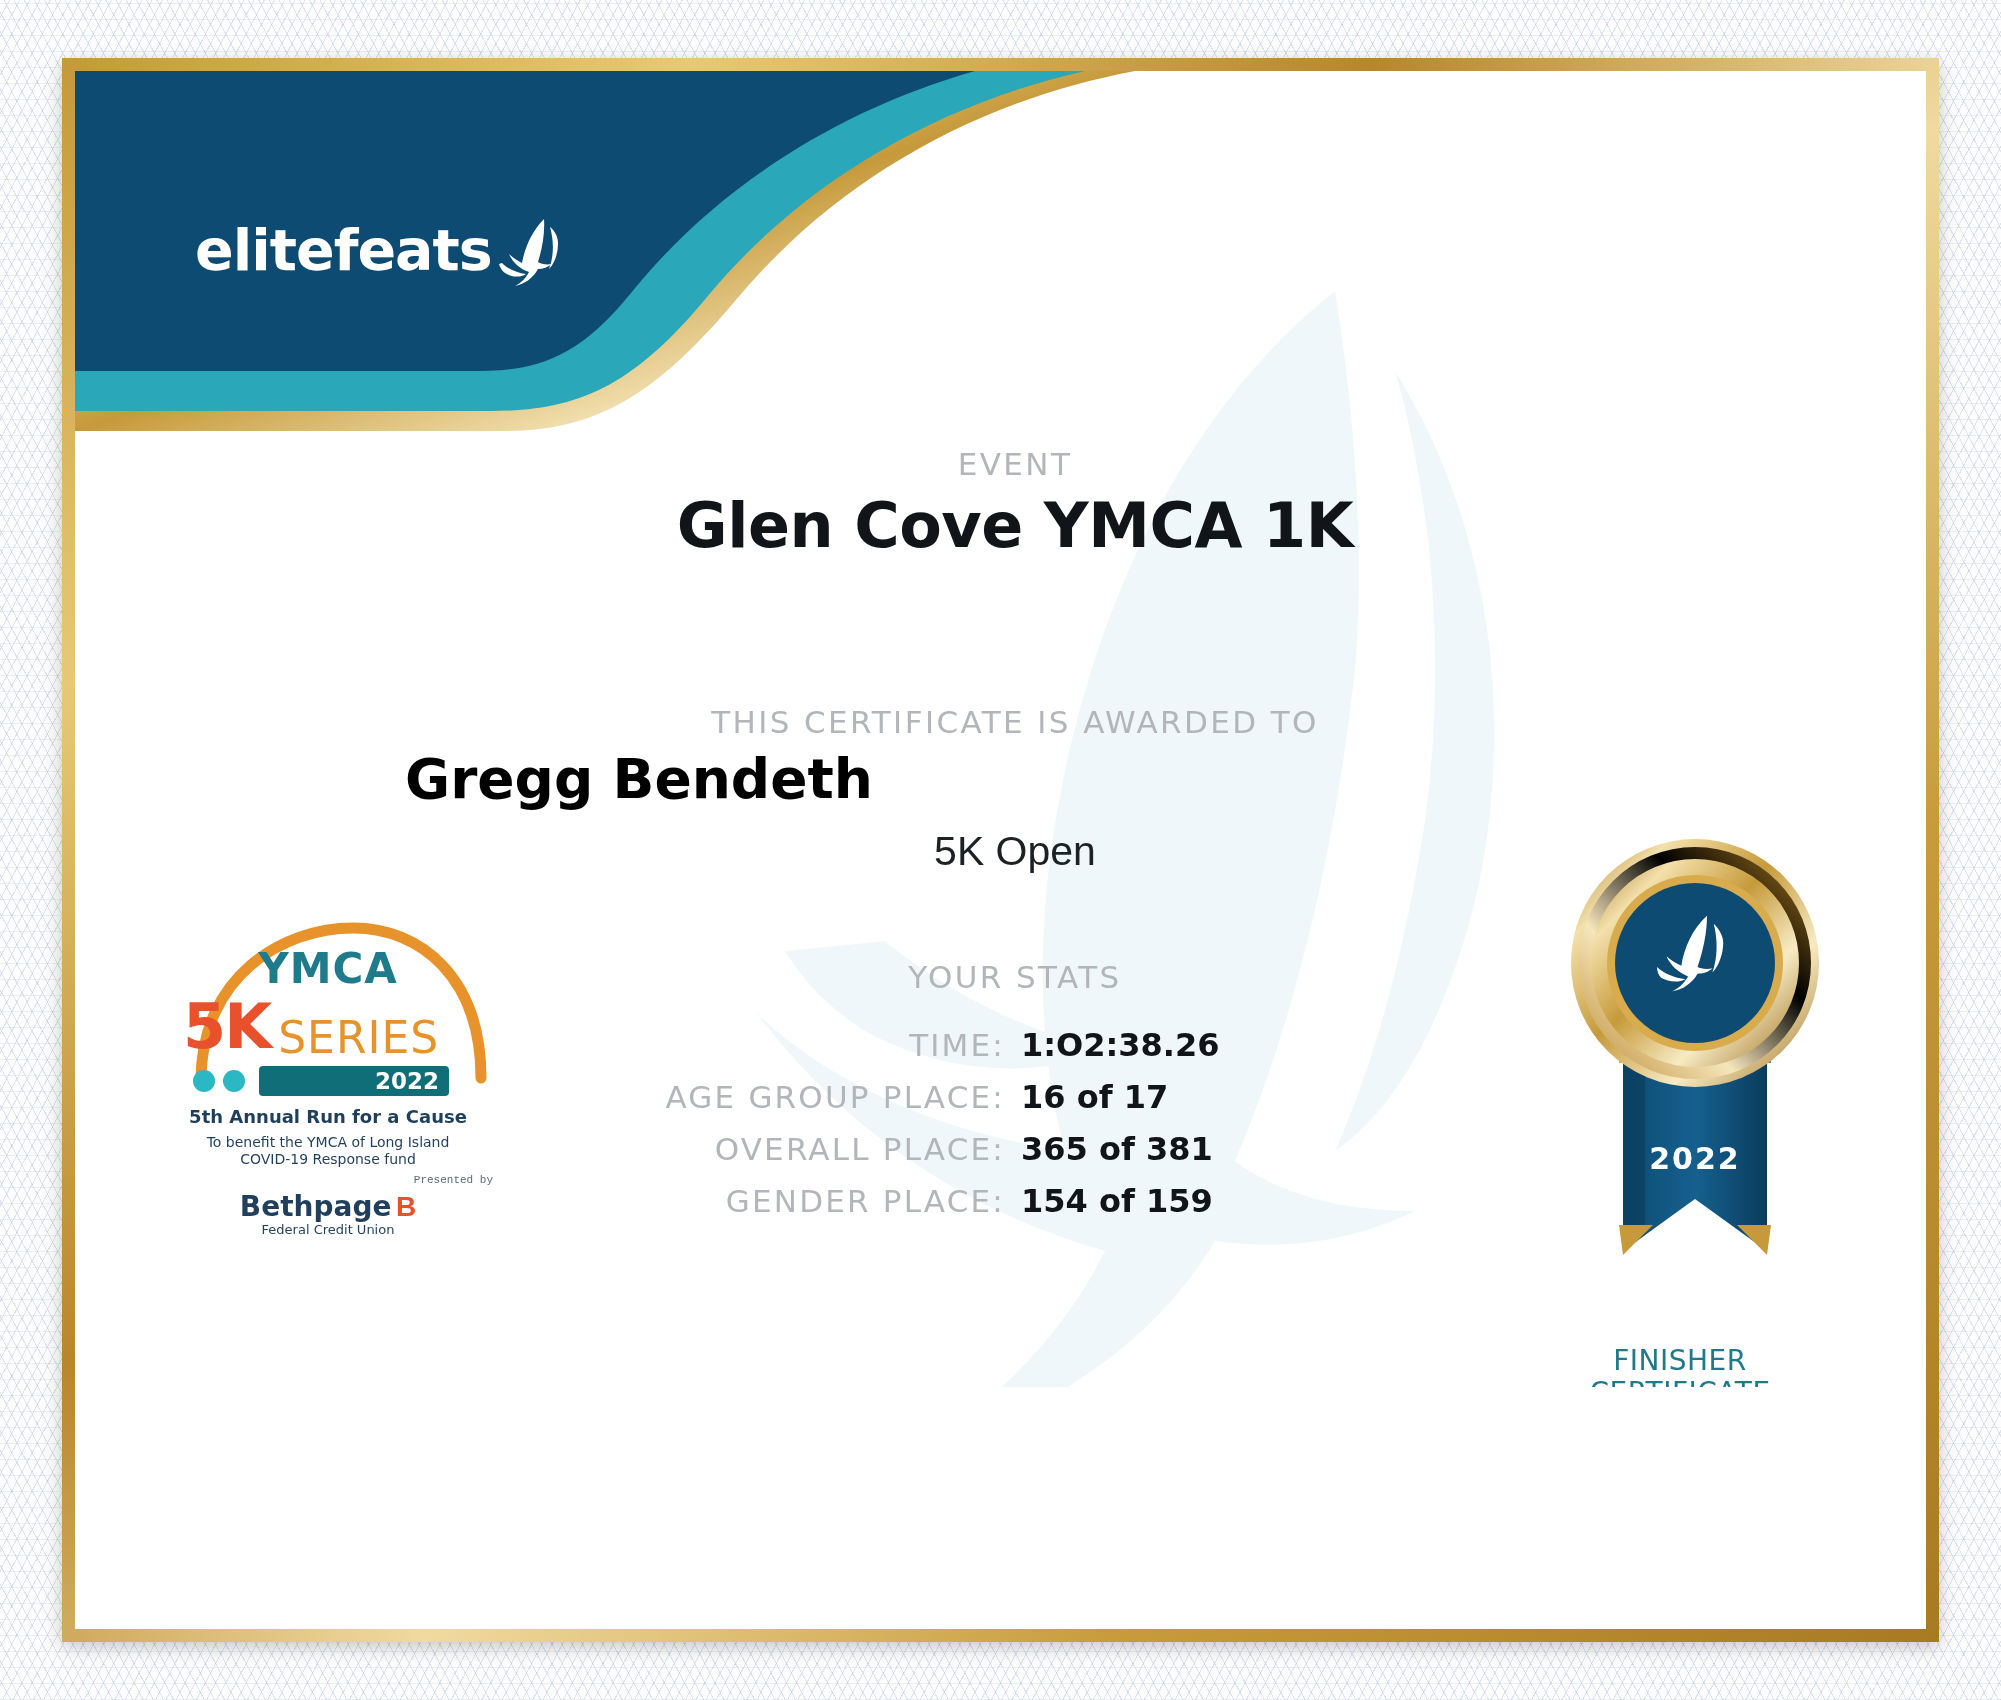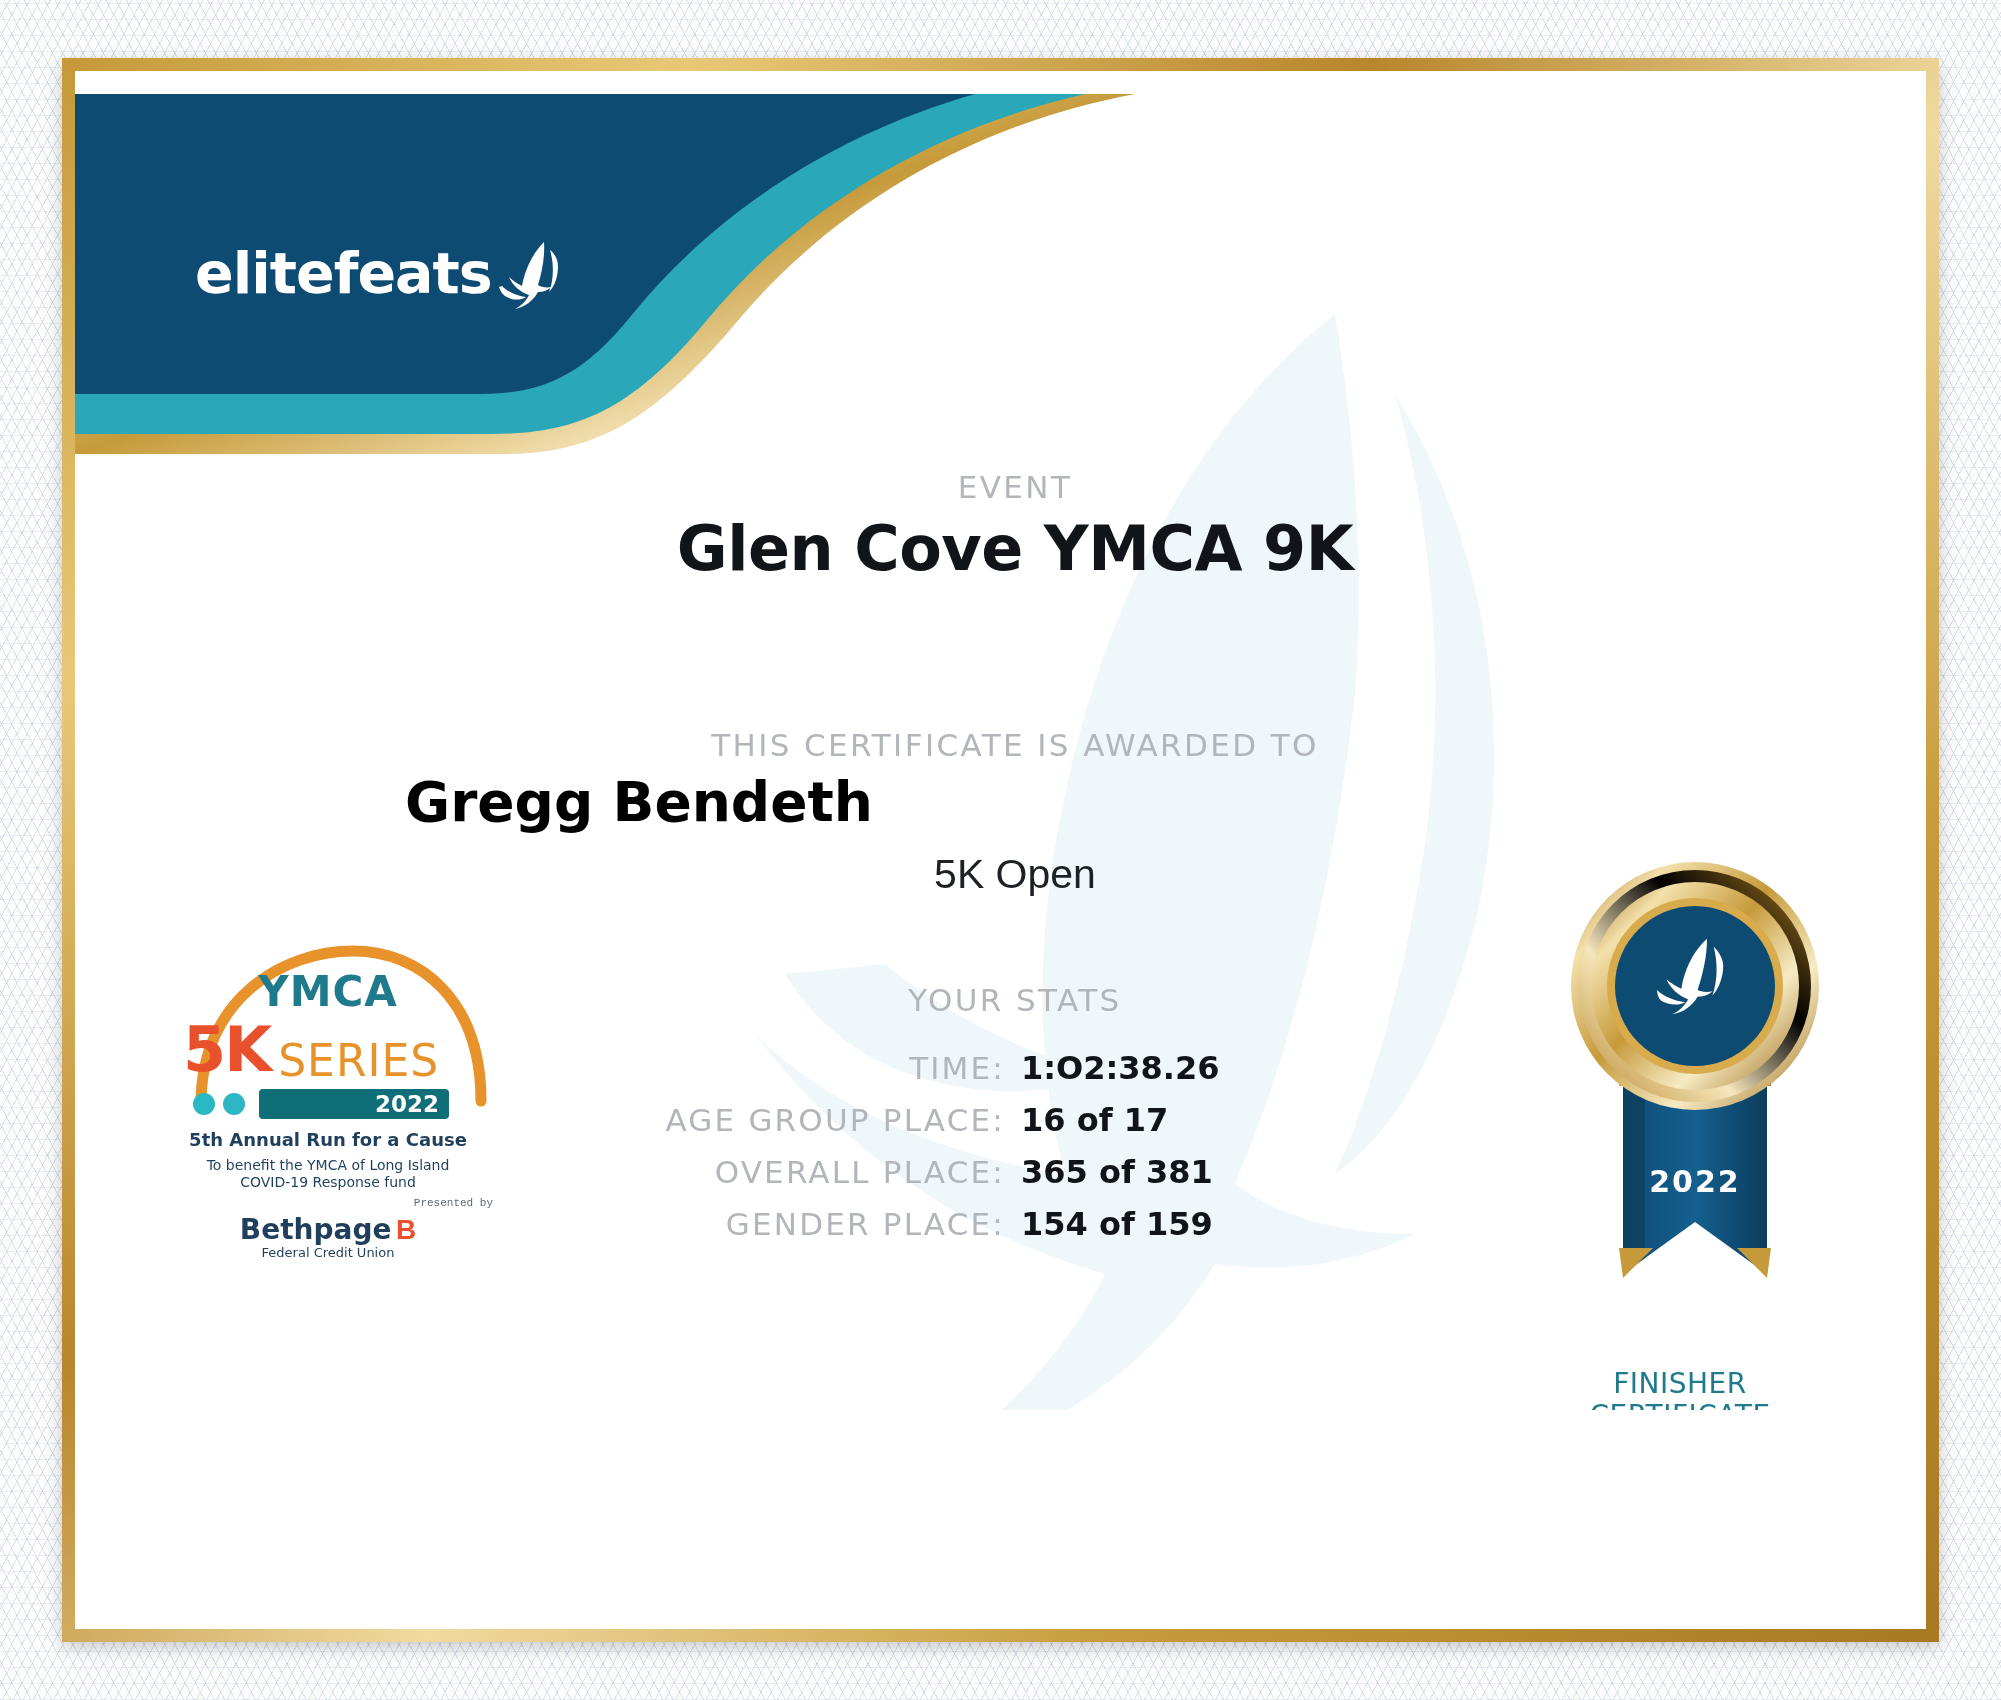--- a/index.html
+++ b/index.html
@@ -47,21 +47,20 @@
     background: #ffffff;
     box-shadow: 0 5px 18px rgba(0,0,0,0.22);
   }
 
   .paper {
     position: absolute;
     left: 75px; top: 71px;
     width: 1851px; height: 1316px;
     background: #ffffff;
     overflow: hidden;
-    margin-top: 23px;
   }
 
   
   .watermark {
     position: absolute;
     left: 560px; top: 180px;
     width: 960px; height: 1220px;
     opacity: 0.5;
     pointer-events: none;
   }
@@ -292,21 +291,21 @@
           <path d="M48 2 C36 14 29 30 26 46 C22 44 17 41 13 37 C17 46 24 52 33 55 C30 61 25 66 19 69 C29 67 37 61 42 52 C47 52 52 50 56 47 C50 48 45 47 42 45 C46 32 49 17 48 2 Z"></path>
           <path d="M54 10 C58 24 58 39 53 52 C59 46 62 36 62 26 C62 20 59 14 54 10 Z"></path>
           <path d="M6 46 C12 52 21 56 30 57 C24 61 15 60 9 56 C6 54 4 50 3 47 Z"></path>
         </g>
       </svg>
     </div>
 
     <div class="center-col">
 
       <div class="label event-label">EVENT</div>
-      <div class="event-name">Glen Cove YMCA 9K</div>
+      <div class="event-name">Glen Cove YMCA 1K</div>
 
       <div class="label awarded-label">THIS CERTIFICATE IS AWARDED TO</div>
       <div class="recipient-name">Gregg Bendeth</div>
       <div class="division">5K Open</div>
 
       <div class="label stats-label">YOUR STATS</div>
 
       <div class="stats-table">
         <div class="stat-row">
           <span class="stat-key">TIME:</span>

